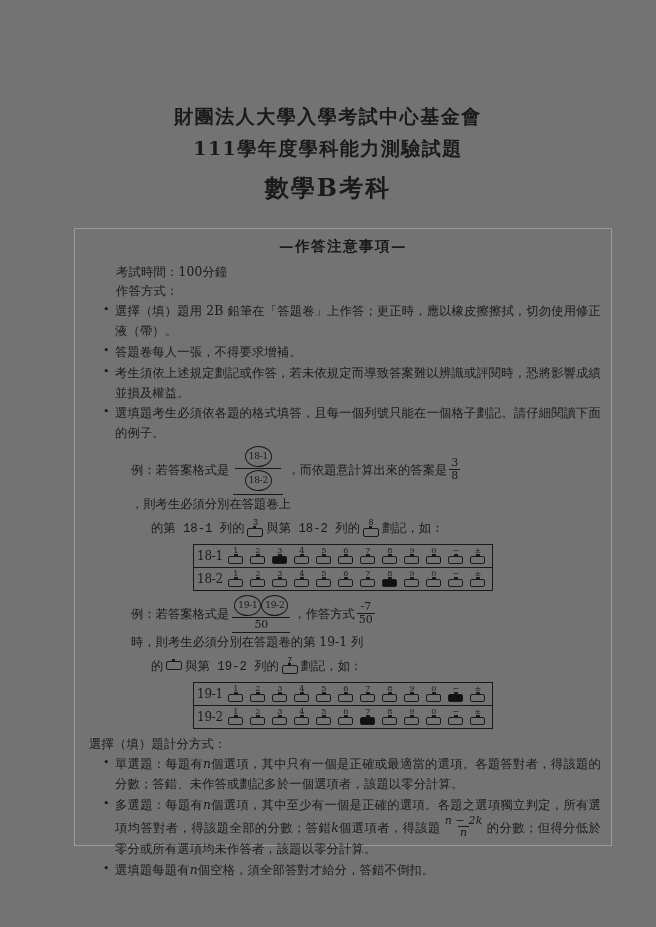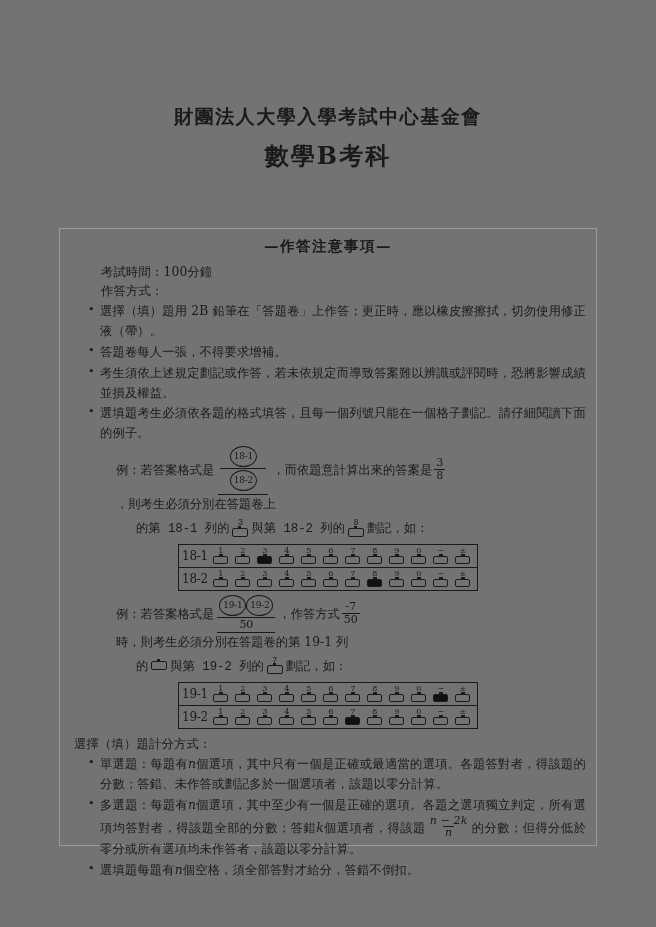--- a/index.html
+++ b/index.html
@@ -43,21 +43,21 @@
     font-size: 24px;
     letter-spacing: 2px;
     font-weight: bold;
     margin-top: 10px;
     text-align: center;
   }
 
   
   .notice-box {
     position: absolute;
-    left: 59px;
+    left: 74px;
     top: 228px;
     width: 538px;
     height: 618px;
     border: 1px solid #9a9a9a;
     box-sizing: border-box;
     padding: 6px 10px 0 10px;
   }
   .notice-heading {
     text-align: center;
     font-size: 14.5px;
@@ -270,20 +270,21 @@
 
   .nowrap { white-space: nowrap; }
 </style>
 </head>
 <body>
 
 <div class="page">
 
   <div class="headers">
     <div class="org-title">財團法人大學入學考試中心基金會</div>
+    <div class="exam-title">111學年度學科能力測驗試題</div>
     <div class="subject-title">數學B考科</div>
   </div>
 
   <div class="notice-box">
 
     <div class="notice-heading">—作答注意事項—</div>
 
     <div class="line plain-line">考試時間：100分鐘</div>
     <div class="line plain-line">作答方式：</div>
 

